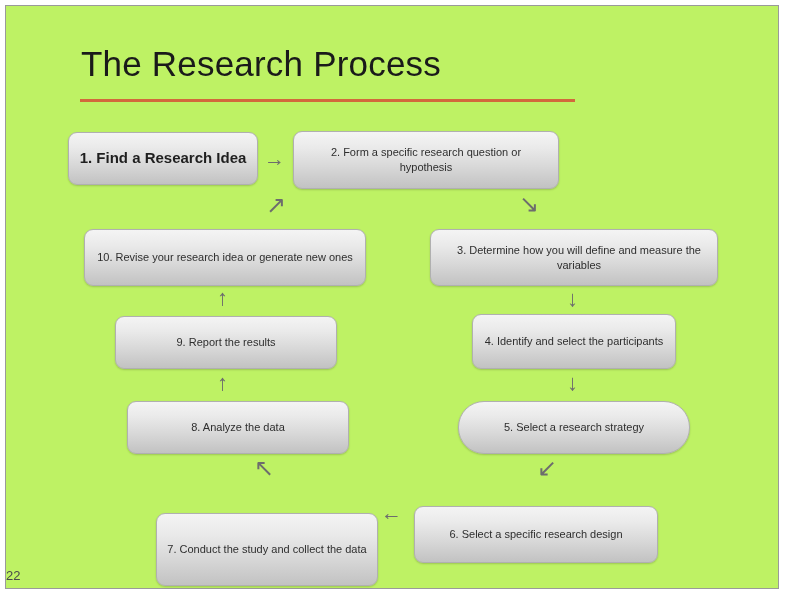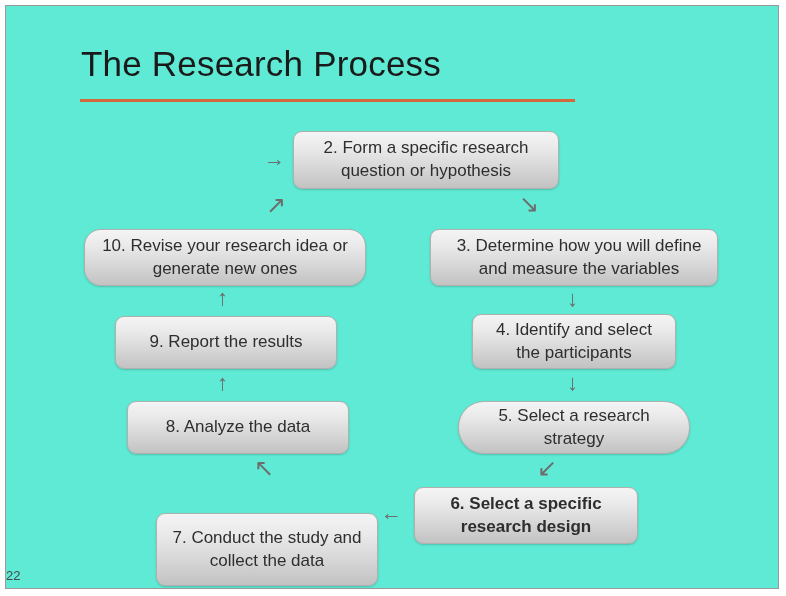--- a/index.html
+++ b/index.html
@@ -13,21 +13,21 @@
     font-family: "Liberation Sans", sans-serif;
     overflow: hidden;
   }
 
   #slide {
     position: absolute;
     left: 5px;
     top: 5px;
     width: 774px;
     height: 584px;
-    background: #5eead4;
+    background: #bef264;
     border: 1px solid #9a9a9a;
     box-sizing: border-box;
   }
 
   
   #title {
     position: absolute;
     left: 75px;
     top: 38px;
     font-size: 35px;
@@ -51,21 +51,21 @@
     box-sizing: border-box;
     border: 1px solid #b0b0b0;
     border-radius: 9px;
     background: linear-gradient(to bottom, #f4f4f4 0%, #eaeaea 28%, #d8d8d8 62%, #c2c2c2 100%);
     box-shadow: 0 1px 2px rgba(0,0,0,0.18);
     display: flex;
     align-items: center;
     justify-content: center;
     text-align: center;
     color: #2e2e2e;
-    font-size: 17px;
+    font-size: 11px;
     line-height: 1.35;
     padding: 4px 10px;
   }
   .node.bold {
     font-weight: 700;
     font-size: 15px;
     color: #1f1f1f;
   }
 
   
@@ -88,38 +88,39 @@
   }
 </style>
 </head>
 <body>
 
 <div id="slide">
 
   <div id="title">The Research Process</div>
   <div id="title-rule"></div>
 
+  <div class="node bold" style="left:62px;  top:126px; width:190px; height:53px;">1. Find a Research Idea</div>
 
   <div class="node" style="left:287px; top:125px; width:266px; height:58px;">2. Form a specific research question or hypothesis</div>
 
   <div class="node" style="left:424px; top:223px; width:288px; height:57px;padding-left:20px;">3. Determine how you will define and measure the variables</div>
 
   <div class="node" style="left:466px; top:308px; width:204px; height:55px;">4. Identify and select the participants</div>
 
   <div class="node" style="left:452px; top:395px; width:232px; height:53px;border-radius:26px;">5. Select a research strategy</div>
 
-  <div class="node" style="left:408px; top:481px; width:224px; height:57px;font-weight:bold;">6. Select a specific research design</div>
+  <div class="node" style="left:408px; top:500px; width:244px; height:57px;">6. Select a specific research design</div>
 
   <div class="node" style="left:150px; top:507px; width:222px; height:73px;">7. Conduct the study and collect the data</div>
 
   <div class="node" style="left:109px; top:395px; width:222px; height:53px;margin-left:12px;">8. Analyze the data</div>
 
   <div class="node" style="left:109px; top:310px; width:222px; height:53px;">9. Report the results</div>
 
-  <div class="node" style="left:78px;  top:223px; width:282px; height:57px;border-radius:17px;">10. Revise your research idea or generate new ones</div>
+  <div class="node" style="left:78px;  top:223px; width:282px; height:57px;">10. Revise your research idea or generate new ones</div>
 
   <div class="arrow" style="left:258px; top:142px; font-size:21px;">→</div>
 
   <div class="arrow" style="left:513px; top:186px; font-size:24px;">↘</div>
 
   <div class="arrow" style="left:561px; top:282px; font-size:22px;">↓</div>
 
   <div class="arrow" style="left:561px; top:366px; font-size:22px;">↓</div>
 
   <div class="arrow" style="left:531px; top:450px; font-size:24px;">↙</div>

